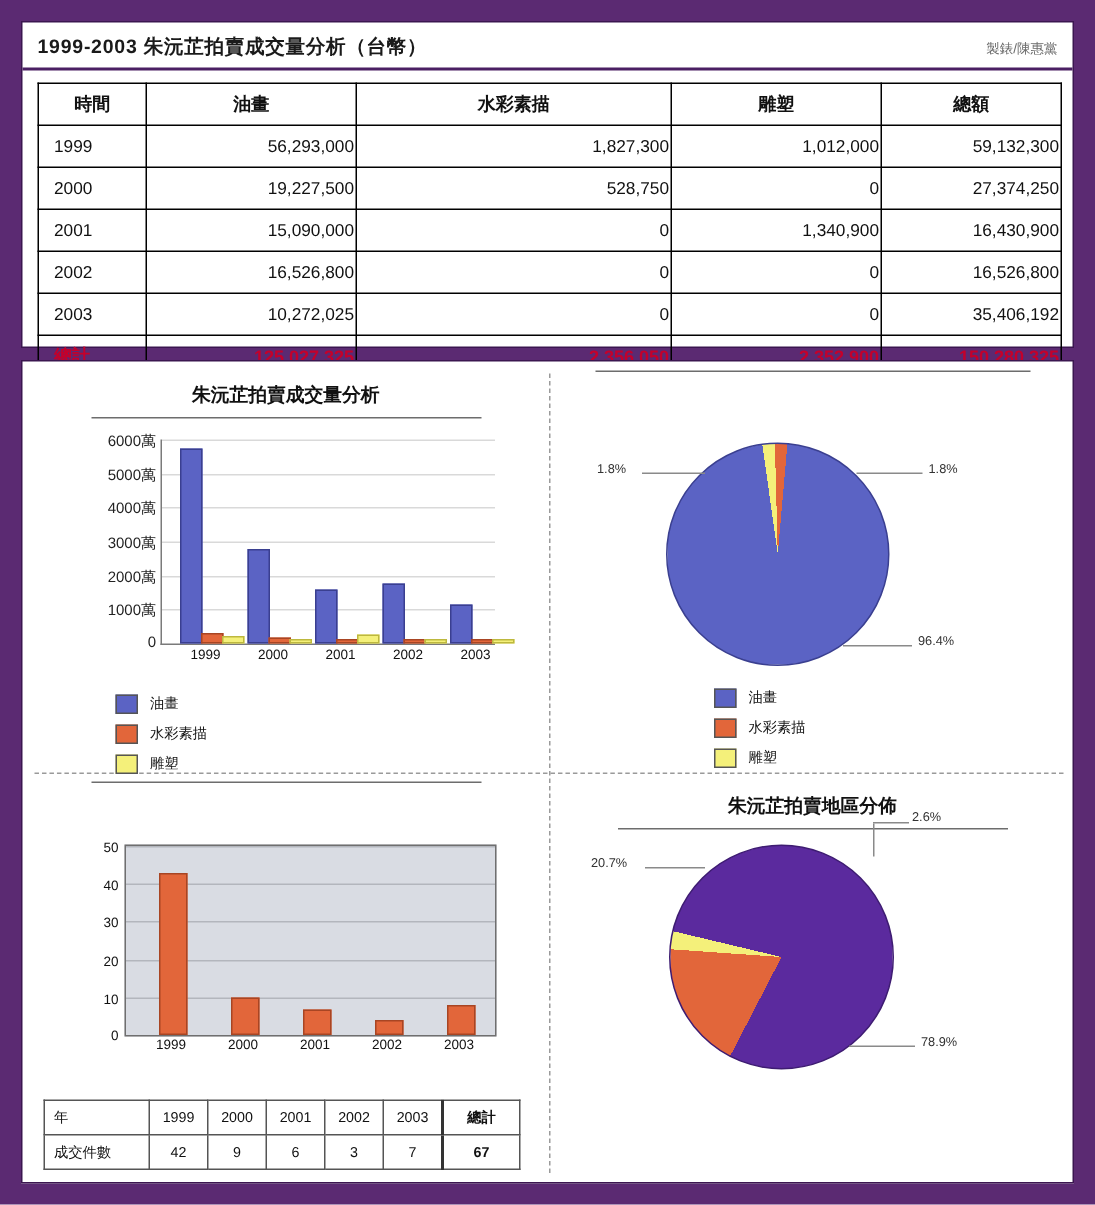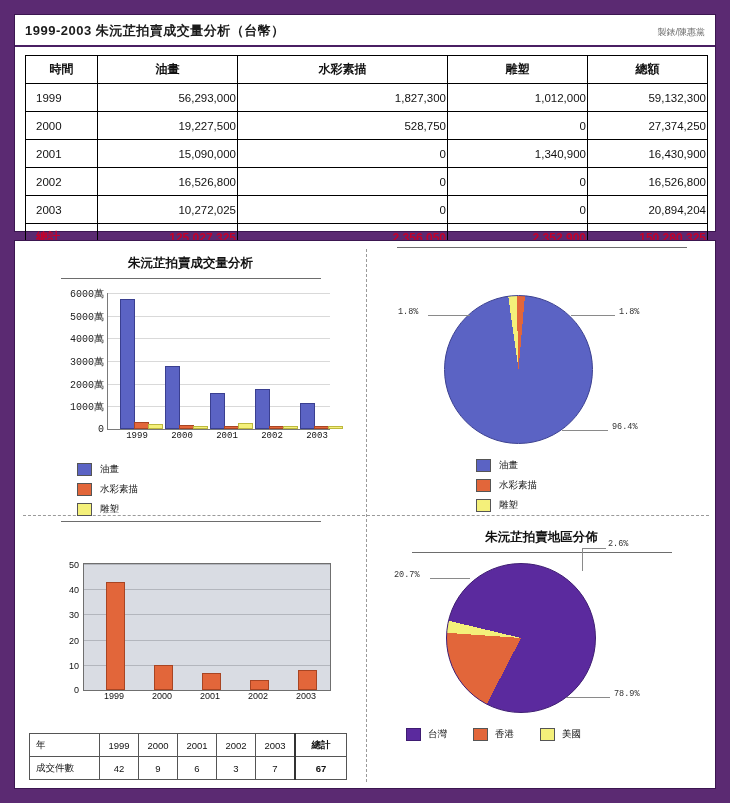--- a/index.html
+++ b/index.html
@@ -45,21 +45,21 @@
   col.c3{width:210px;}
   col.c4{width:140px;}
   col.c5{width:120px;}
   tr.total td{color:#c4002b;font-weight:bold;font-size:12px;}
 
   
   .charts-panel{
     position:absolute;left:14px;top:240px;width:702px;height:549px;
     background:#ffffff;border:1px solid #3b1650;box-sizing:border-box;
   }
-  .quad{position:absolute;box-sizing:border-box;font-family:Liberation Mono, monospace;}
+  .quad{position:absolute;box-sizing:border-box;}
   .q-tl{left:0;top:0;width:351px;height:274px;}
   .q-tr{left:351px;top:0;width:351px;height:274px;}
   .q-bl{left:0;top:274px;width:351px;height:275px;}
   .q-br{left:351px;top:274px;width:351px;height:275px;}
   .vdiv{position:absolute;left:351px;top:8px;height:533px;border-left:1px dashed #9a9a9a;}
   .hdiv{position:absolute;left:8px;top:274px;width:686px;border-top:1px dashed #9a9a9a;}
 
   .ctitle{
     text-align:center;font-size:12.5px;font-weight:bold;color:#111;
     margin-top:14px;
@@ -189,21 +189,21 @@
           <td class="num">16,526,800</td>
           <td class="num">0</td>
           <td class="num">0</td>
           <td class="num">16,526,800</td>
         </tr>
         <tr>
           <td class="time">2003</td>
           <td class="num">10,272,025</td>
           <td class="num">0</td>
           <td class="num">0</td>
-          <td class="num">20,894,204</td>
+          <td class="num">35,406,192</td>
         </tr>
         <tr class="total">
           <td class="time">總計</td>
           <td class="num">125,027,325</td>
           <td class="num">2,356,050</td>
           <td class="num">2,352,900</td>
           <td class="num">150,280,325</td>
         </tr>
       </tbody>
     </table>
@@ -390,30 +390,16 @@
       <div class="pielbl" style="left:28px;top:55px;">20.7%</div>
       <div class="leader" style="left:64px;top:63px;width:40px;"></div>
 
       <div class="pielbl" style="left:242px;top:24px;">2.6%</div>
       <div class="leader-v" style="left:216px;top:34px;height:22px;"></div>
       <div class="leader" style="left:216px;top:33px;width:24px;"></div>
 
       <div class="pielbl" style="left:248px;top:174px;">78.9%</div>
       <div class="leader" style="left:200px;top:182px;width:44px;"></div>
 
-      <div class="legend-h" style="left:40px;top:213px;">
-        <div class="item">
-          <span class="sw" style="background:#5b2a9e;border-color:#3e1c72;"></span>
-          <span>台灣</span>
-        </div>
-        <div class="item">
-          <span class="sw sw-wc"></span>
-          <span>香港</span>
-        </div>
-        <div class="item">
-          <span class="sw sw-sc"></span>
-          <span>美國</span>
-        </div>
-      </div>
     </div>
 
   </div>
 </div>
 
 </body></html>

